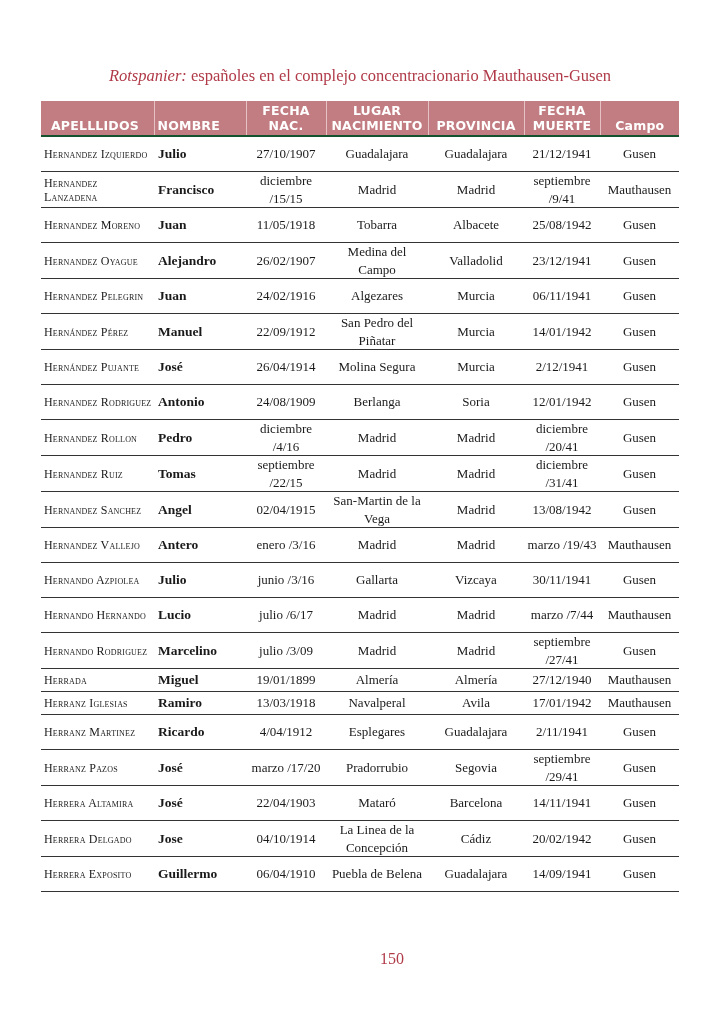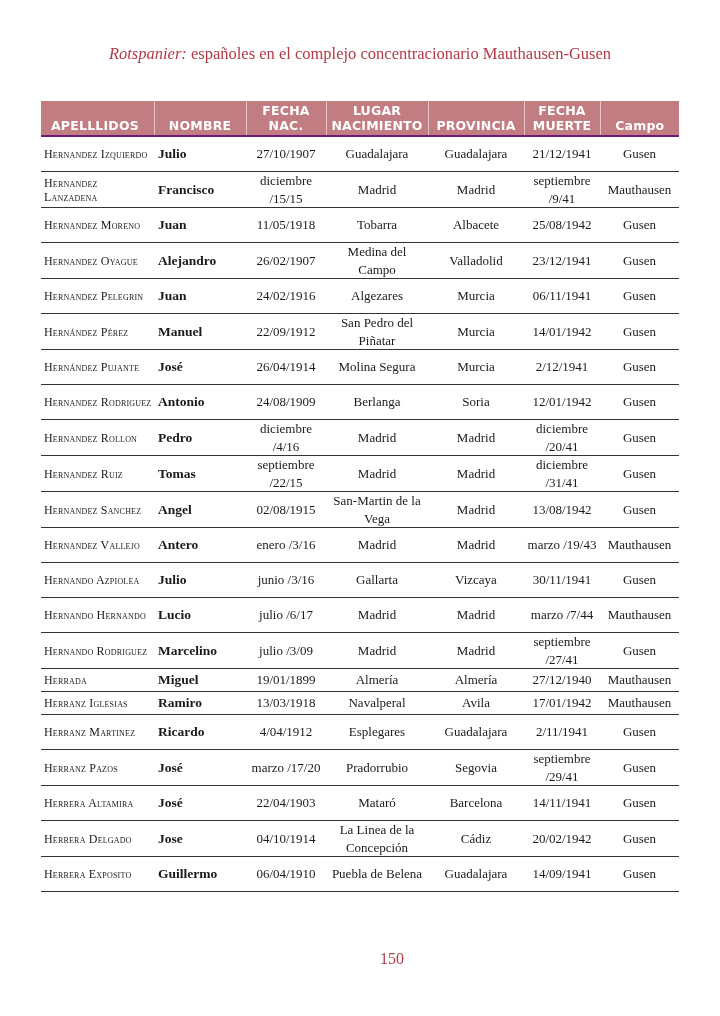--- a/index.html
+++ b/index.html
@@ -1,24 +1,24 @@
 <!DOCTYPE html>
 <html><head>
 <meta charset="utf-8">
 <style>
   html, body { margin: 0; padding: 0; background: #ffffff; }
   body { width: 720px; height: 1016px; position: relative; font-family: "Liberation Serif", "DejaVu Serif", serif; color: #1a1a1a; overflow: hidden; }
-  .running-head { position: absolute; top: 44px; left: 0; width: 720px; text-align: center; font-size: 16.5px; color: #b03a48; }
+  .running-head { position: absolute; top: 66px; left: 0; width: 720px; text-align: center; font-size: 16.5px; color: #b03a48; }
   .running-head .ital { font-style: italic; }
   table { position: absolute; top: 101px; left: 41px; width: 638px; border-collapse: collapse; table-layout: fixed; }
   col.c1 { width: 113px; } col.c2 { width: 92px; } col.c3 { width: 80px; } col.c4 { width: 102px; }
   col.c5 { width: 96px; } col.c6 { width: 76px; } col.c7 { width: 79px; }
-  thead th { background: #c27d82; color: #ffffff; font-family: "DejaVu Sans", "Liberation Sans", sans-serif; font-weight: bold; font-size: 12.5px; line-height: 15px; padding: 2px 3px 2px 3px; vertical-align: bottom; text-align: center; border-left: 1px solid #e6c2c5; border-bottom: 2px solid #701a75; height: 30px; letter-spacing: 0.2px; }
+  thead th { background: #c27d82; color: #ffffff; font-family: "DejaVu Sans", "Liberation Sans", sans-serif; font-weight: bold; font-size: 12.5px; line-height: 15px; padding: 2px 3px 2px 3px; vertical-align: bottom; text-align: center; border-left: 1px solid #e6c2c5; border-bottom: 2px solid #14532d; height: 30px; letter-spacing: 0.2px; }
   thead th:first-child { border-left: none; text-align: left; padding-left: 10px; }
-  thead th.left { text-align: center; }
+  thead th.left { text-align: left; }
   tbody td { font-size: 13px; line-height: 17.5px; text-align: center; vertical-align: middle; padding: 0 2px; border-bottom: 1.5px solid #333333; height: 34px; }
   tbody tr.short td { height: 22px; }
   td.surname { text-align: left; padding-left: 3px; font-weight: normal; font-variant: small-caps; font-size: 12px; line-height: 14px; letter-spacing: 0.2px; }
   td.given { text-align: left; padding-left: 4px; font-weight: bold; font-size: 13.5px; }
   .page-number { position: absolute; top: 950px; left: 0; width: 720px; text-align: center; font-size: 16px; color: #b03a48; margin-left: 32px; }
 </style>
 </head>
 <body>
 
 <div class="running-head"><span class="ital">Rotspanier:</span><span> españoles en el complejo concentracionario Mauthausen-Gusen</span></div>
@@ -131,21 +131,21 @@
         <td class="given">Tomas</td>
         <td>septiembre /22/15</td>
         <td>Madrid</td>
         <td>Madrid</td>
         <td>diciembre /31/41</td>
         <td>Gusen</td>
       </tr>
       <tr>
         <td class="surname">Hernandez Sanchez</td>
         <td class="given">Angel</td>
-        <td>02/08/1915</td>
+        <td>02/04/1915</td>
         <td>San-Martin de la Vega</td>
         <td>Madrid</td>
         <td>13/08/1942</td>
         <td>Gusen</td>
       </tr>
       <tr>
         <td class="surname">Hernandez Vallejo</td>
         <td class="given">Antero</td>
         <td>enero /3/16</td>
         <td>Madrid</td>

